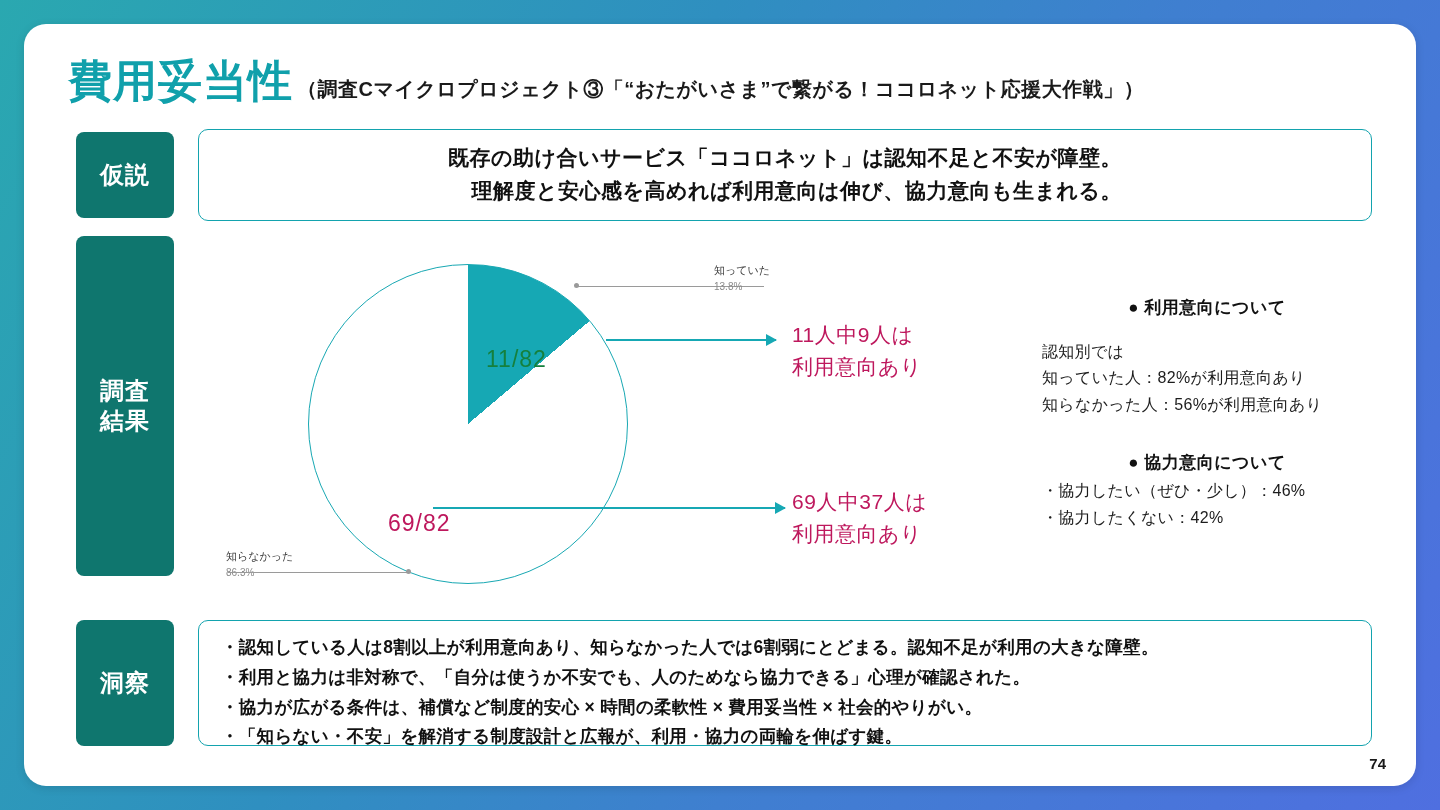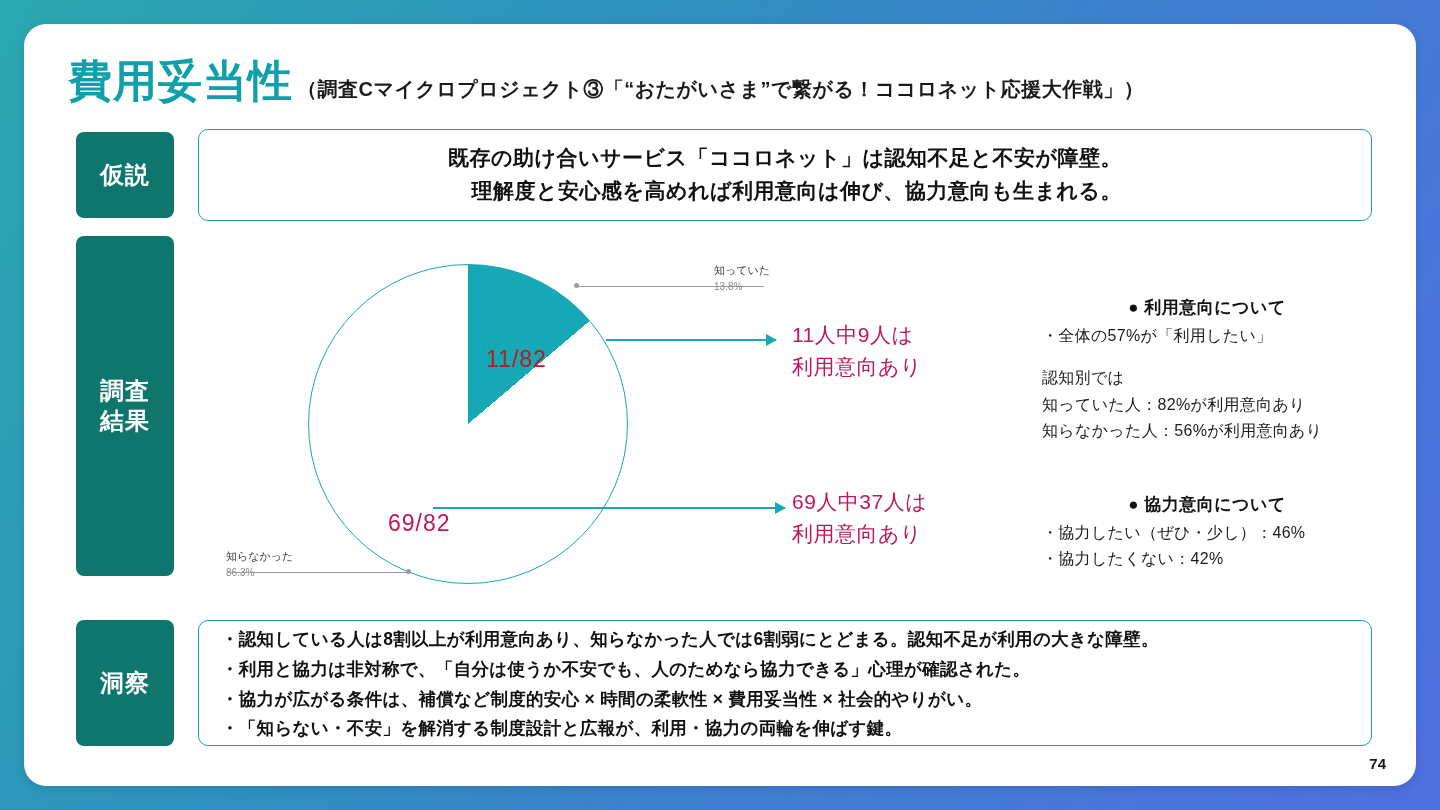--- a/index.html
+++ b/index.html
@@ -77,21 +77,21 @@
   .hyp-text {
     text-align: right;
     font-size: 21px;
     font-weight: bold;
     color: #111111;
     line-height: 1.55;
     letter-spacing: 0.5px;
   }
   .box-insight {
     left: 174px; top: 596px; width: 1174px; height: 126px;
-    padding: 4px 22px;
+    padding: 12px 22px;
     box-sizing: border-box;
   }
   .insight-line {
     font-size: 17.5px;
     font-weight: bold;
     color: #111111;
     line-height: 1.7;
     letter-spacing: 0.3px;
   }
 
@@ -112,21 +112,21 @@
     border: 1.6px solid #18a8b3;
     box-sizing: border-box;
     background: conic-gradient(#16a8b4 0deg 49.7deg, #ffffff 49.7deg 360deg);
   }
   .pie-label {
     position: absolute;
     font-size: 23px;
     color: #2b2b2b;
     letter-spacing: 1px;
   }
-  .pie-label-small { left: 178px; top: 82px; color: #b91c1c; }
+  .pie-label-small { left: 178px; top: 82px; color: #15803d; }
   .pie-label-large { left: 80px;  top: 246px; color: #be185d; }
 
   
   .leader-known {
     position: absolute;
     left: 380px; top: 52px;
     width: 186px; height: 1px;
     background: #9a9a9a;
   }
   .leader-known-dot {
@@ -200,21 +200,21 @@
     margin-bottom: 4px;
     text-align: center;
   }
   .note-line {
     font-size: 16px;
     color: #1c1c1c;
     line-height: 1.65;
     letter-spacing: 0.3px;
   }
   .note-gap { height: 16px; }
-  .note-block2 { margin-top: 48px; }
+  .note-block2 { margin-top: 33px; }
 
   .page-num {
     position: absolute;
     right: 30px; bottom: 14px;
     font-size: 15px;
     font-weight: bold;
     color: #1a1a1a;
   }
 </style>
 </head>
@@ -276,21 +276,20 @@
       <div>11人中9人は</div>
       <div>利用意向あり</div>
     </div>
     <div class="callout callout-bottom">
       <div>69人中37人は</div>
       <div>利用意向あり</div>
     </div>
 
     <div class="notes">
       <div class="note-head">● 利用意向について</div>
-      <div class="note-line">・全体の57%が「利用したい」</div>
       <div class="note-gap"></div>
       <div class="note-line">認知別では</div>
       <div class="note-line">知っていた人：82%が利用意向あり</div>
       <div class="note-line">知らなかった人：56%が利用意向あり</div>
 
       <div class="note-block2">
         <div class="note-head">● 協力意向について</div>
         <div class="note-line">・協力したい（ぜひ・少し）：46%</div>
         <div class="note-line">・協力したくない：42%</div>
       </div>

